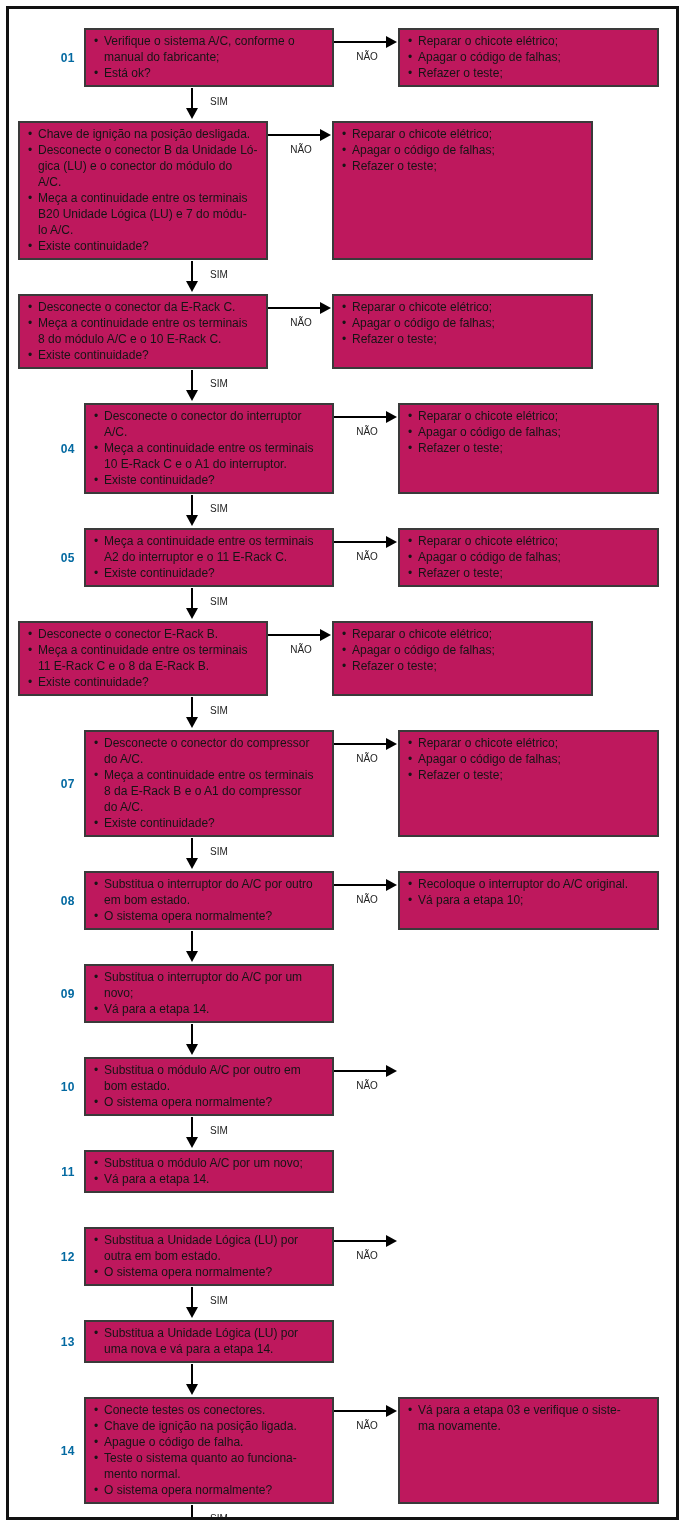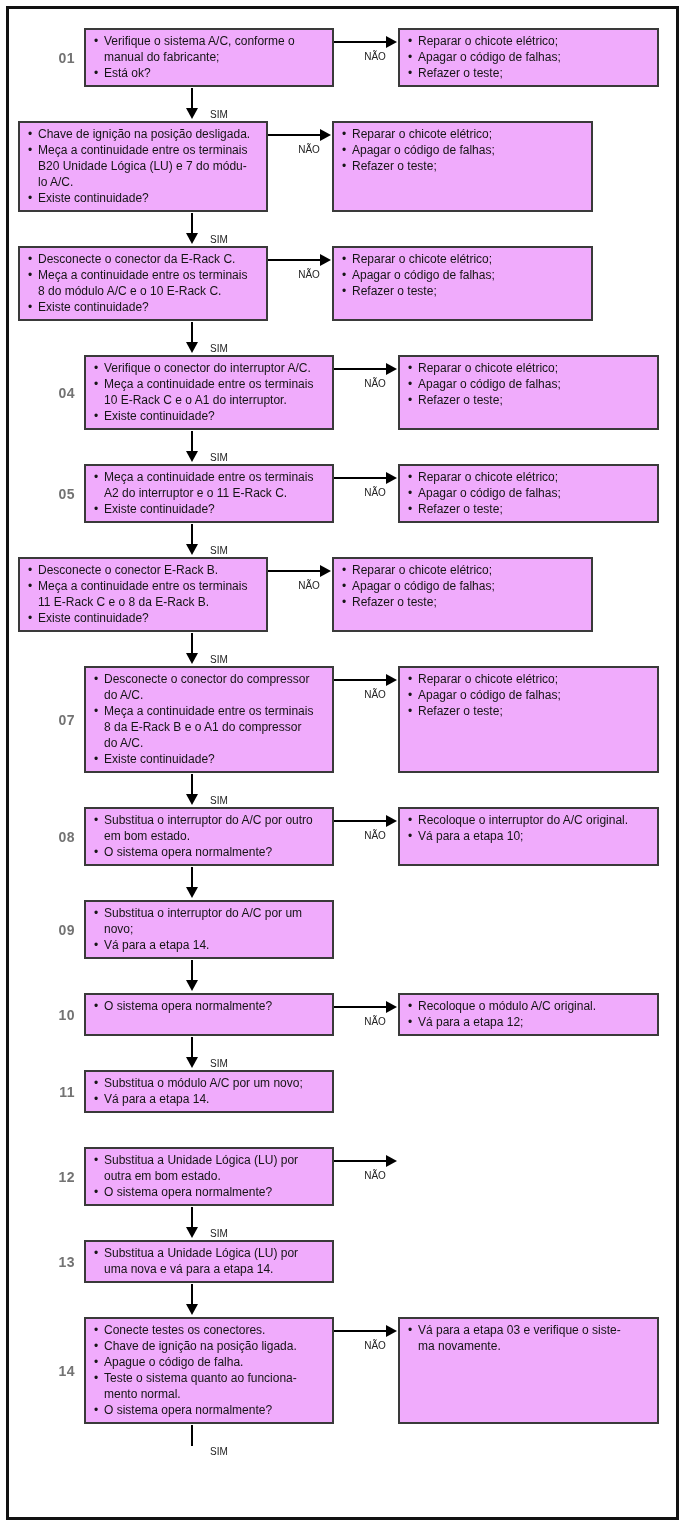--- a/index.html
+++ b/index.html
@@ -8,44 +8,44 @@
     font-family:"Liberation Sans","DejaVu Sans",sans-serif;
     -webkit-font-smoothing:antialiased;
   }
   .frame{
     position:absolute;left:6px;top:6px;width:673px;height:1514px;
     border:3px solid #121212;background:#fff;overflow:hidden;box-sizing:border-box;
   }
   .content{padding-top:19px;}
   .row{display:flex;align-items:stretch;}
   .num-col{flex:0 0 66px;width:66px;display:flex;align-items:center;justify-content:flex-end;}
-  .num{font-weight:bold;font-size:14px;color:#737373;letter-spacing:0.5px;}
-  .box{border:2px solid #3a3a3a;background:#f0abfc;box-sizing:border-box;padding:3px 8px 4px 8px;}
+  .num{font-weight:bold;font-size:12px;color:#0369a1;letter-spacing:0.5px;}
+  .box{border:2px solid #3a3a3a;background:#be185d;box-sizing:border-box;padding:3px 8px 4px 8px;}
   .left-box{flex:0 0 250px;width:250px;margin-left:9px;}
   .arrow-zone{flex:0 0 64px;width:64px;position:relative;}
   .right-box{flex:0 0 261px;width:261px;}
   ul.bullets{margin:0;padding:0;list-style:none;}
   li.bullet{
     font-size:12px;line-height:16px;color:#151515;
     padding-left:10px;white-space:pre-line;
   }
   li.bullet::before{content:"\2022";display:inline-block;width:10px;margin-left:-10px;}
   
   .no-arrow{position:absolute;left:0;top:8px;width:64px;height:30px;}
   .hshaft{position:absolute;left:0;top:5px;width:53px;height:2px;background:#000;}
   .hhead{position:absolute;left:52px;top:0;width:0;height:0;
     border-top:6px solid transparent;border-bottom:6px solid transparent;border-left:11px solid #000;}
-  .no-label{position:absolute;left:12px;top:15px;width:58px;text-align:center;font-size:10px;color:#222;}
+  .no-label{position:absolute;left:4px;top:15px;width:58px;text-align:center;font-size:10px;color:#222;}
   
   .connector{position:relative;height:34px;margin-left:75px;width:250px;}
   .varrow{position:absolute;left:102px;top:1px;width:12px;height:32px;}
   .vshaft{position:absolute;left:5px;top:0;width:2px;height:21px;background:#000;}
   .vhead{position:absolute;left:0;top:20px;width:0;height:0;
     border-left:6px solid transparent;border-right:6px solid transparent;border-top:11px solid #000;}
-  .sim-label{position:absolute;left:126px;top:22px;font-size:10px;color:#222;}
+  .sim-label{position:absolute;left:126px;top:9px;font-size:10px;color:#222;}
 </style>
 </head>
 <body>
 
 <div class="frame">
   <div class="content" id="flow-root">
       <div class="row">
         <div class="num-col">
           <span class="num">01</span>
         </div>
@@ -75,20 +75,22 @@
         <div class="varrow">
           <div class="vshaft"></div>
           <div class="vhead"></div>
         </div>
         <span class="sim-label">SIM</span>
       </div>
       <div class="row">
         <div class="box left-box">
           <ul class="bullets">
             <li class="bullet">Chave de ignição na posição desligada.</li>
+            <li class="bullet">Desconecte o conector B da Unidade Ló-
+gica (LU) e o conector do módulo do A/C.</li>
             <li class="bullet">Meça a continuidade entre os terminais
 B20 Unidade Lógica (LU) e 7 do módu-
 lo A/C.</li>
             <li class="bullet">Existe continuidade?</li>
           </ul>
         </div>
         <div class="arrow-zone">
           <div class="no-arrow">
             <div class="hshaft"></div>
             <div class="hhead"></div>
@@ -140,21 +142,21 @@
           <div class="vhead"></div>
         </div>
         <span class="sim-label">SIM</span>
       </div>
       <div class="row">
         <div class="num-col">
           <span class="num">04</span>
         </div>
         <div class="box left-box">
           <ul class="bullets">
-            <li class="bullet">Verifique o conector do interruptor A/C.</li>
+            <li class="bullet">Desconecte o conector do interruptor A/C.</li>
             <li class="bullet">Meça a continuidade entre os terminais
 10 E-Rack C e o A1 do interruptor.</li>
             <li class="bullet">Existe continuidade?</li>
           </ul>
         </div>
         <div class="arrow-zone">
           <div class="no-arrow">
             <div class="hshaft"></div>
             <div class="hhead"></div>
             <span class="no-label">NÃO</span>
@@ -324,35 +326,31 @@
           <div class="vshaft"></div>
           <div class="vhead"></div>
         </div>
       </div>
       <div class="row">
         <div class="num-col">
           <span class="num">10</span>
         </div>
         <div class="box left-box">
           <ul class="bullets">
+            <li class="bullet">Substitua o módulo A/C por outro em
+bom estado.</li>
             <li class="bullet">O sistema opera normalmente?</li>
           </ul>
         </div>
         <div class="arrow-zone">
           <div class="no-arrow">
             <div class="hshaft"></div>
             <div class="hhead"></div>
             <span class="no-label">NÃO</span>
           </div>
-        </div>
-        <div class="box right-box">
-          <ul class="bullets">
-            <li class="bullet">Recoloque o módulo A/C original.</li>
-            <li class="bullet">Vá para a etapa 12;</li>
-          </ul>
         </div>
       </div>
       <div class="connector">
         <div class="varrow">
           <div class="vshaft"></div>
           <div class="vhead"></div>
         </div>
         <span class="sim-label">SIM</span>
       </div>
       <div class="row">

